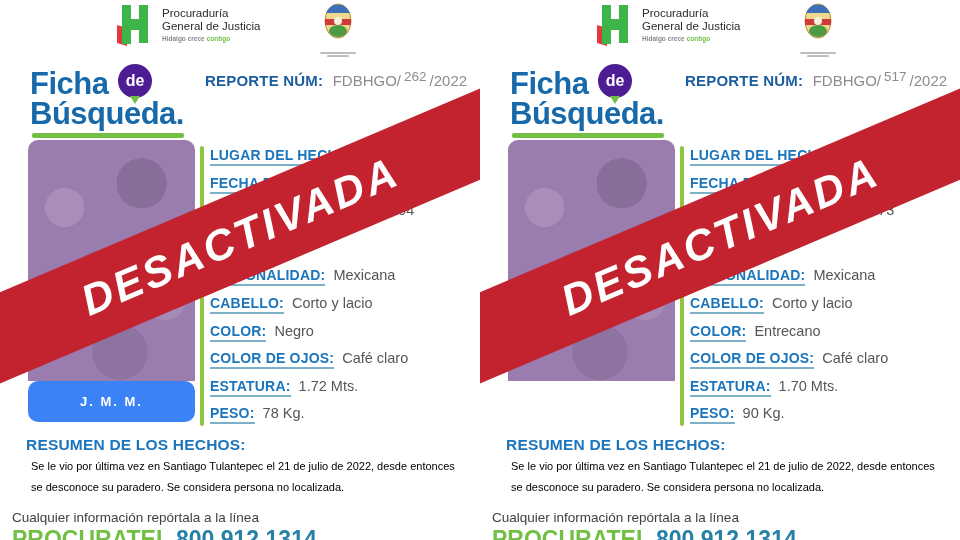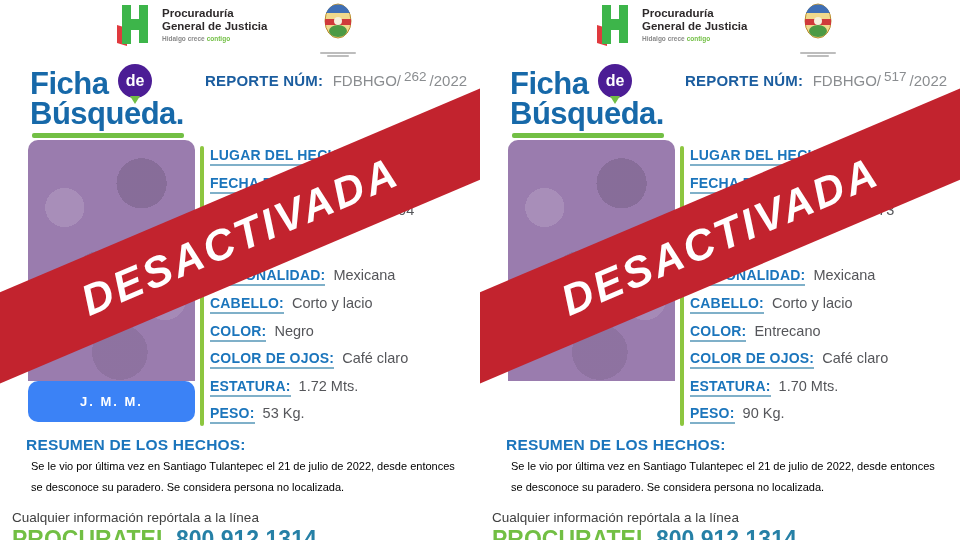--- a/index.html
+++ b/index.html
@@ -4,21 +4,21 @@
 <style>
   * { margin:0; padding:0; box-sizing:border-box; }
   html,body { width:960px; height:540px; overflow:hidden; background:#fdfdfd;
               font-family:"Liberation Sans", sans-serif; }
   .poster { position:absolute; top:0; width:480px; height:540px; overflow:hidden; background:#fff; }
   #p0 { left:0; } #p1 { left:480px; }
 
   
   .hlogo { position:absolute; left:112px; top:2px; width:44px; height:46px; }
   .orgtext { position:absolute; left:162px; top:7px; width:130px; }
-  .org1,.org2 { font-size:11.5px; font-weight:bold; color:#2e2a2b; line-height:13px; }
+  .org1,.org2 { font-size:11.5px; font-weight:normal; color:#2e2a2b; line-height:13px; }
   .tagline { margin-top:2px; font-size:6.5px; color:#8a8a8a; font-weight:bold; }
   .tagline .tg { color:#72bf44; margin-left:2px; }
   .seal { position:absolute; left:316px; top:0; width:44px; height:58px; }
   .seal .cap { height:2px; background:#bdbdbd; margin:1.5px auto 0; border-radius:1px; }
   .cap1 { width:36px; } .cap2 { width:22px; }
 
   
   .report { position:absolute; left:205px; top:72px; white-space:nowrap; }
   .rlabel { font-size:15px; font-weight:bold; color:#1b5d9f; letter-spacing:.2px;text-align:right; }
   .rvalue { font-size:15px; color:#8a8d90; margin-left:5px; }
@@ -125,21 +125,21 @@
   <div class="vdivider"></div>
 
   <div class="frow r1"><span class="flabel">LUGAR DEL HECHO:</span><span class="fvalue">S</span></div>
   <div class="frow r2"><span class="flabel">FECHA DE LOS HECHOS:</span><span class="fvalue"></span></div>
   <div class="frow r3"><span class="flabel">FECHA DE NACIMIENTO:</span><span class="fvalue">004</span></div>
   <div class="frow r4"><span class="flabel">NACIONALIDAD:</span><span class="fvalue">Mexicana</span></div>
   <div class="frow r5"><span class="flabel">CABELLO:</span><span class="fvalue">Corto y lacio</span></div>
   <div class="frow r6"><span class="flabel">COLOR:</span><span class="fvalue">Negro</span></div>
   <div class="frow r7"><span class="flabel">COLOR DE OJOS:</span><span class="fvalue">Café claro</span></div>
   <div class="frow r8"><span class="flabel">ESTATURA:</span><span class="fvalue">1.72 Mts.</span></div>
-  <div class="frow r9"><span class="flabel">PESO:</span><span class="fvalue">53 Kg.</span></div>
+  <div class="frow r9"><span class="flabel">PESO:</span><span class="fvalue">78 Kg.</span></div>
 
   <div class="banner">
       <span>DESACTIVADA</span>
     </div>
 
   <div class="sumlabel">RESUMEN DE LOS HECHOS:</div>
   <div class="sumbody">Se le vio por última vez en Santiago Tulantepec el 21 de julio de 2022, desde entonces se desconoce su paradero. Se considera persona no localizada.</div>
 
   <div class="foot1">Cualquier información repórtala a la línea</div>
   <div class="hotline"><span class="hl-name">PROCURATEL</span><span class="hl-num">800 912 1314</span></div>

